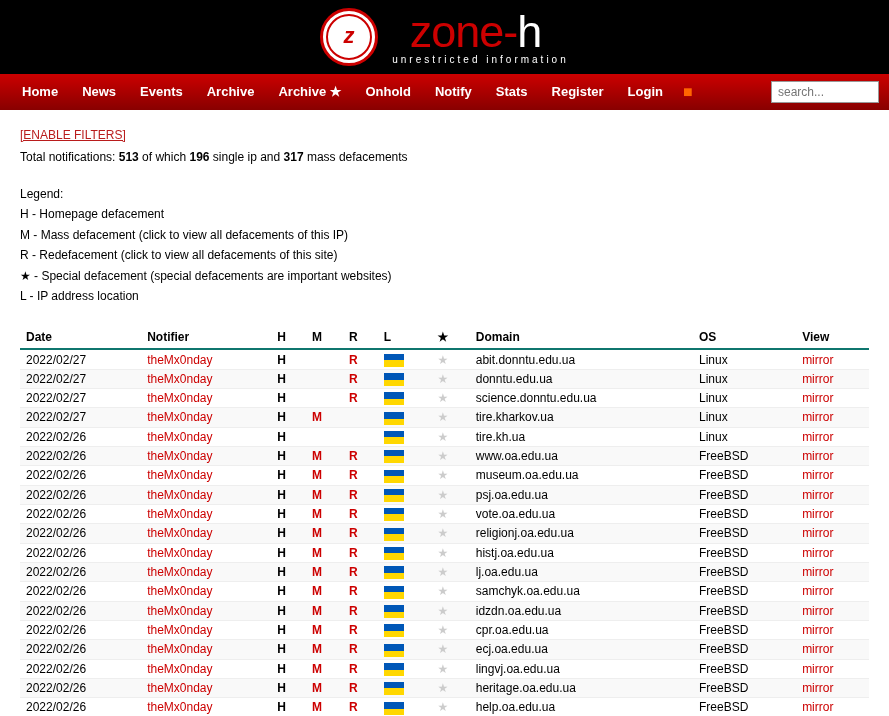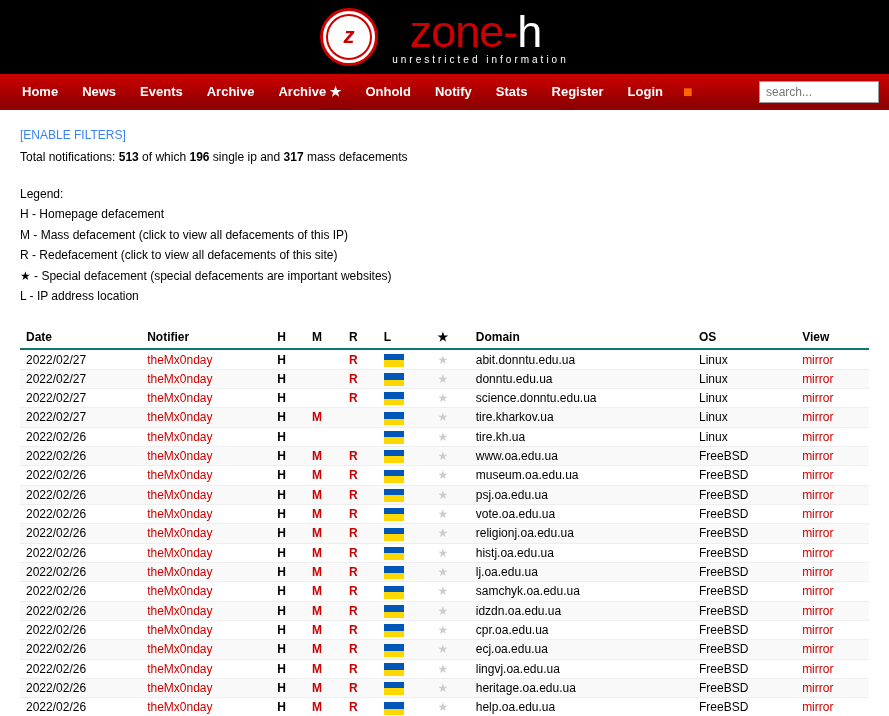--- a/index.html
+++ b/index.html
@@ -7,25 +7,25 @@
 
     
     .header { background: #000; text-align: center; padding: 8px 0; }
     .logo-area { display: flex; align-items: center; justify-content: center; gap: 4px; }
 
     
     .nav { background: linear-gradient(to bottom, #cc0000, #880000); display: flex; align-items: center; padding: 0 10px; height: 36px; }
     .nav a { color: #fff; text-decoration: none; padding: 0 12px; font-size: 13px; font-weight: bold; line-height: 36px; }
     .nav .rss-icon { color: #ff6600; font-size: 16px; padding: 0 8px; }
     .nav-search { margin-left: auto; }
-    .nav-search input { padding: 3px 6px; font-size: 12px; border: 1px solid #999; width: 120px; background: #fff; color: #999; }
+    .nav-search input { padding: 3px 6px; font-size: 12px; border: 1px solid #999; width: 108px; background: #fff; color: #999; }
 
     
     .content { padding: 10px 20px; }
-    .enable-filters { color: #3b82f6; font-size: 12px; margin: 8px 0; cursor: pointer; }
+    .enable-filters { color: #b91c1c; font-size: 12px; margin: 8px 0; cursor: pointer; text-decoration: underline; }
     .summary { margin: 6px 0; font-size: 12px; }
     .summary strong { font-weight: bold; }
     .legend { margin: 20px 0; font-size: 12px; line-height: 1.7; }
 
     
     .data-table { width: 100%; border-collapse: collapse; margin-top: 10px; }
     .data-table th { text-align: left; border-bottom: 2px solid #0f766e; padding: 4px 6px; font-size: 12px; font-weight: bold; }
     .data-table td { padding: 2px 6px; font-size: 12px; border-bottom: 1px solid #eee; }
     .data-table tr:nth-child(even) { background: #f9f9f9; }
     .notifier-link { color: #c00; text-decoration: none; }

